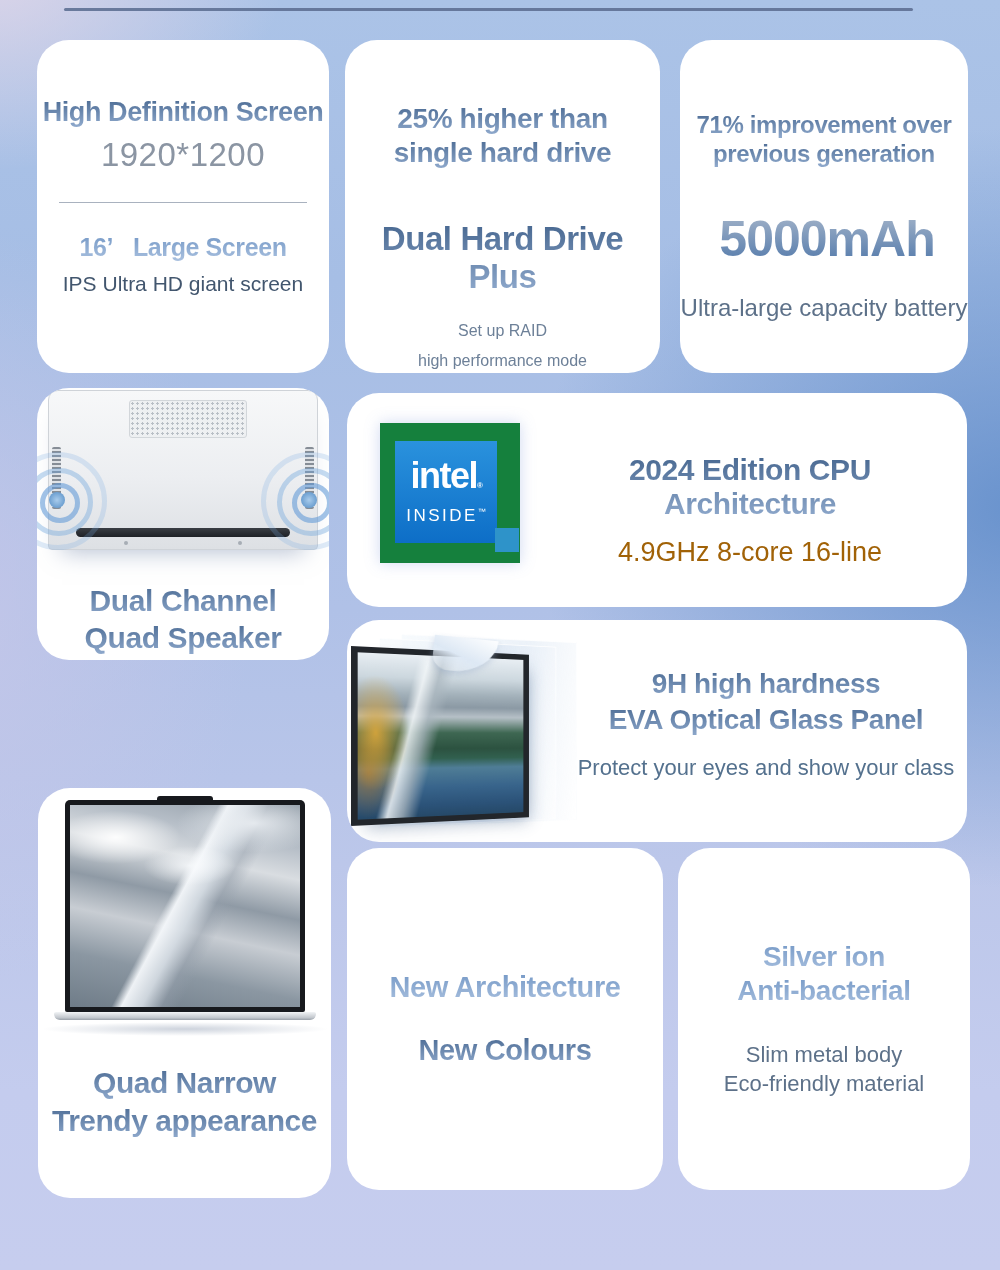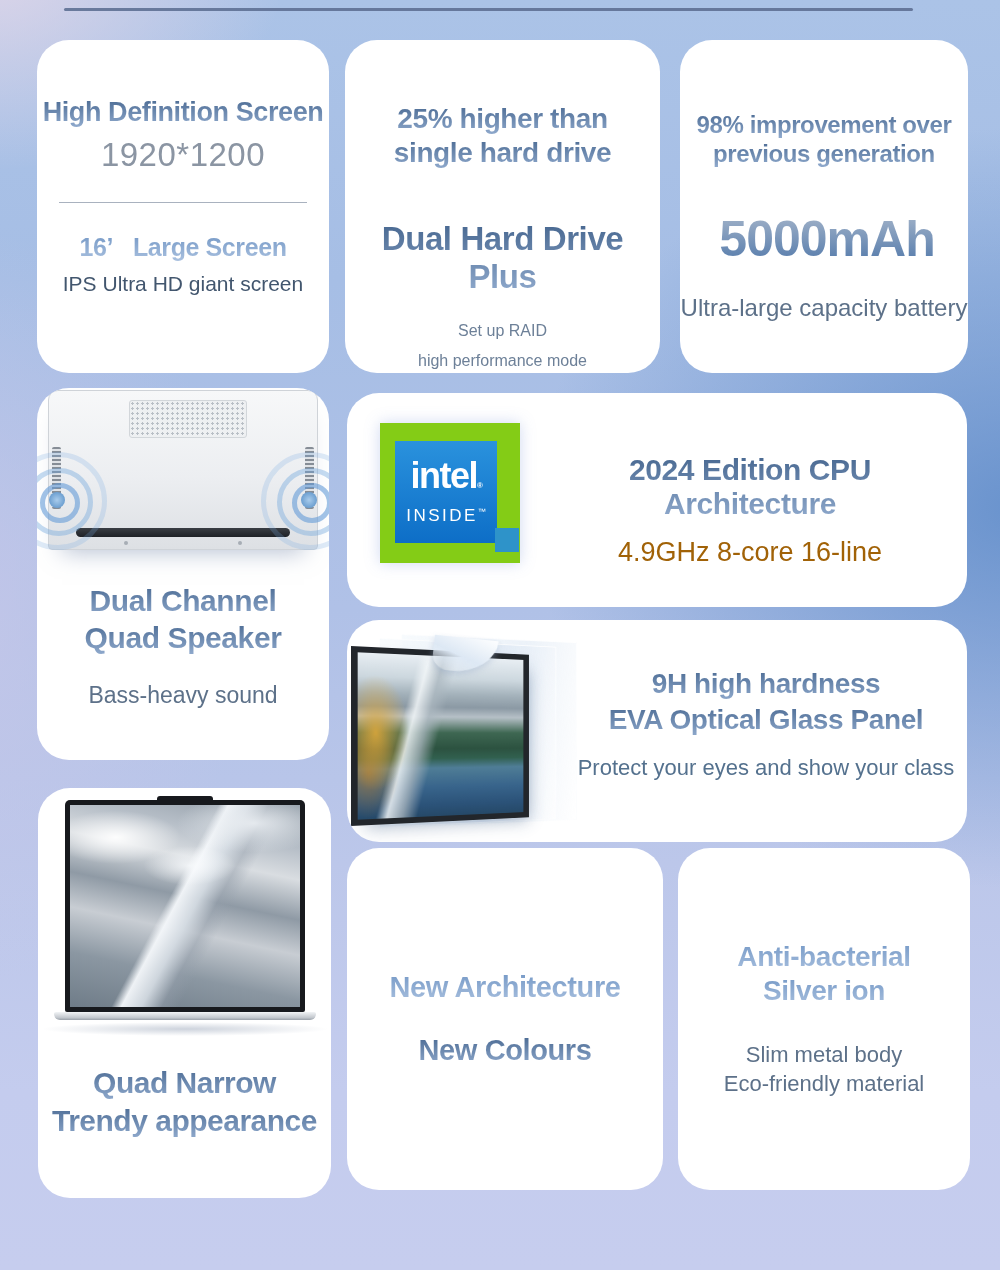--- a/index.html
+++ b/index.html
@@ -44,21 +44,21 @@
   #card-storage .big{font-size:33px;margin-top:50px;}
   #card-storage .desc{font-size:16px;line-height:30px;color:#6d8098;margin-top:20px;}
 
   
   #card-battery{left:680px;top:40px;width:288px;height:333px;padding-top:70px;}
   #card-battery .hl{font-size:24px;line-height:29px;}
   #card-battery .val{font-size:50px;margin-top:42px;letter-spacing:-1px;}
   #card-battery .desc{font-size:24px;margin-top:26px;color:#5d7189;}
 
   
-  #card-speaker{left:37px;top:388px;width:292px;height:372px;overflow:hidden;}
+  #card-speaker{left:37px;top:388px;width:292px;height:272px;overflow:hidden;}
   .sp-stage{position:relative;height:166px;}
   .sp-body{position:absolute;left:11px;right:11px;top:2px;height:158px;
     background:linear-gradient(180deg,#f7f8f9 0%,#eceef1 55%,#dde0e4 100%);
     border:1px solid #cfd3d8;border-radius:10px 10px 4px 4px;
     box-shadow:0 16px 22px -14px rgba(110,130,165,.5);}
   .sp-grille{position:absolute;left:80px;top:9px;width:116px;height:36px;border:1px solid #d2d6da;border-radius:3px;
     background-color:#eef0f2;background-image:radial-gradient(circle,#b9bfc6 1px,transparent 1.4px);background-size:5px 5px;}
   .sp-vent{position:absolute;top:56px;width:9px;height:62px;
     background:repeating-linear-gradient(180deg,#868d96 0 2px,#dfe2e6 2px 4px);border-radius:2px;}
   .sp-vent.vl{left:3px;} .sp-vent.vr{right:3px;}
@@ -71,21 +71,21 @@
   .wave{position:absolute;border-radius:50%;border-style:solid;border-color:rgba(110,165,220,.55);}
   .wave.w1{width:30px;height:30px;left:-17px;top:-17px;border-width:5px;border-color:rgba(100,155,215,.6);}
   .wave.w2{width:58px;height:58px;left:-32px;top:-32px;border-width:5px;border-color:rgba(110,165,220,.4);}
   .wave.w3{width:88px;height:88px;left:-48px;top:-48px;border-width:5px;border-color:rgba(120,172,226,.24);}
   .wave.c0{width:16px;height:16px;left:-8px;top:-8px;border-width:0;background:radial-gradient(circle,#a9ccec 0%,#5b92c8 90%);}
   #card-speaker .title{margin-top:28px;font-size:30px;line-height:37px;}
   #card-speaker .desc{margin-top:26px;font-size:23px;color:#5d7189;}
 
   
   #card-cpu{left:347px;top:393px;width:620px;height:214px;}
-  .intel-badge{position:absolute;left:33px;top:30px;width:140px;height:140px;background:#84cc16;box-shadow:0 0 14px rgba(120,145,215,.35);}
+  .intel-badge{position:absolute;left:33px;top:30px;width:140px;height:140px;background:#15803d;box-shadow:0 0 14px rgba(120,145,215,.35);}
   .intel-inner{position:absolute;left:15px;top:18px;width:102px;height:102px;background:linear-gradient(180deg,#2a92dd 0%,#0d6ec7 100%);
     display:flex;flex-direction:column;align-items:center;justify-content:center;color:#fff;}
   .intel-word{font-size:36px;font-weight:600;letter-spacing:-1.5px;line-height:34px;}
   .intel-reg{font-size:8px;vertical-align:baseline;}
   .intel-sub{font-size:17px;letter-spacing:2.5px;margin-top:3px;font-weight:400;}
   .intel-tm{font-size:8px;vertical-align:super;letter-spacing:0;}
   .intel-corner{position:absolute;right:1px;bottom:11px;width:24px;height:24px;background:#2e93c9;}
   .cpu-text{position:absolute;left:200px;right:14px;top:60px;}
   .cpu-text .title{font-size:30px;}
   .cpu-text .desc{font-size:27px;margin-top:16px;color:#a16207;}
@@ -159,21 +159,21 @@
     <div class="hl b grad">25% higher than</div>
     <div class="hl b grad">single hard drive</div>
     <div class="big b grad">Dual Hard Drive Plus</div>
     <div class="desc">
       <div>Set up RAID</div>
       <div>high performance mode</div>
     </div>
   </div>
 
   <div class="card" id="card-battery">
-    <div class="hl b grad">98% improvement over</div>
+    <div class="hl b grad">71% improvement over</div>
     <div class="hl b grad">previous generation</div>
     <div class="val b grad-rev">5000mAh</div>
     <div class="desc">Ultra-large capacity battery</div>
   </div>
 
   <div class="card" id="card-speaker">
     <div class="sp-stage">
       <div class="sp-body">
         <div class="sp-grille"></div>
         <div class="sp-vent vl"></div>
@@ -243,22 +243,22 @@
     <div class="title b grad" style="margin-top:0;">Trendy appearance</div>
   </div>
 
   <div class="card" id="card-craft">
     <div class="l b grad-light">New Architecture</div>
     <div class="l b grad">New Colours</div>
   </div>
 
   <div class="card" id="card-anti">
     <div>
+      <div class="title b grad-light">Silver ion</div>
       <div class="title b grad-light">Anti-bacterial</div>
-      <div class="title b grad-light">Silver ion</div>
     </div>
     <div class="desc">
       <div>Slim metal body</div>
       <div>Eco-friendly material</div>
     </div>
   </div>
 
 </div>
 
 </body></html>

